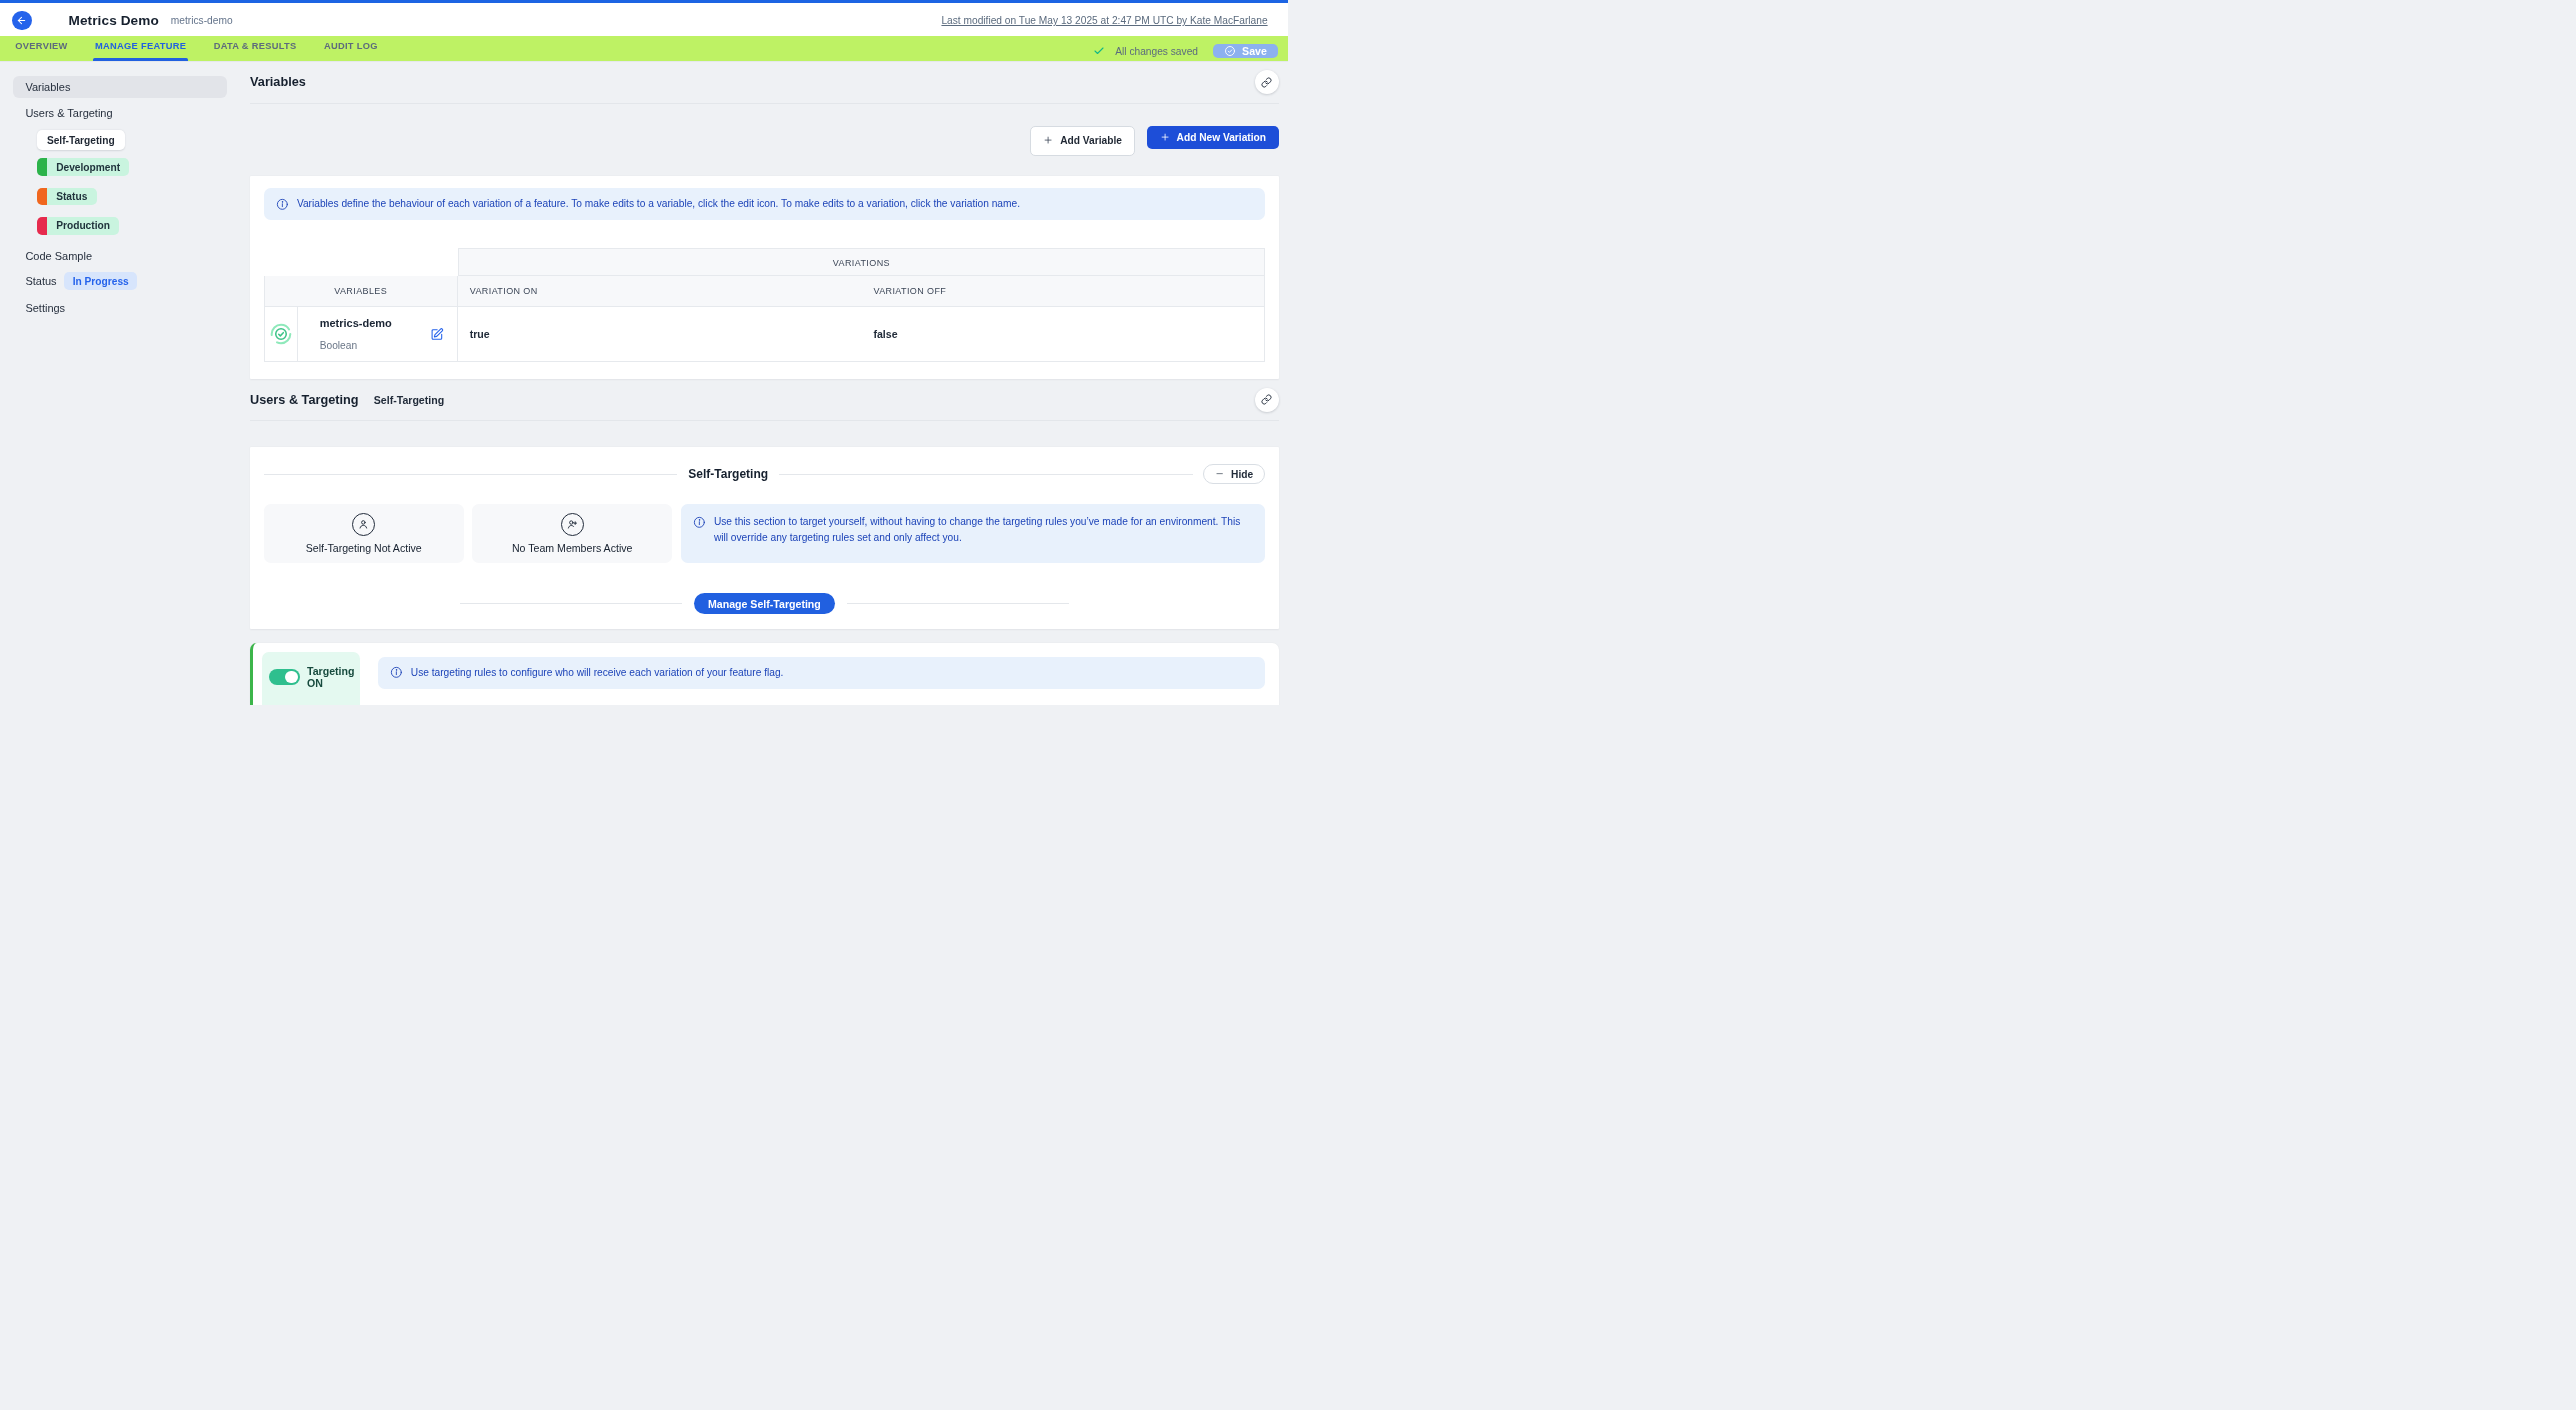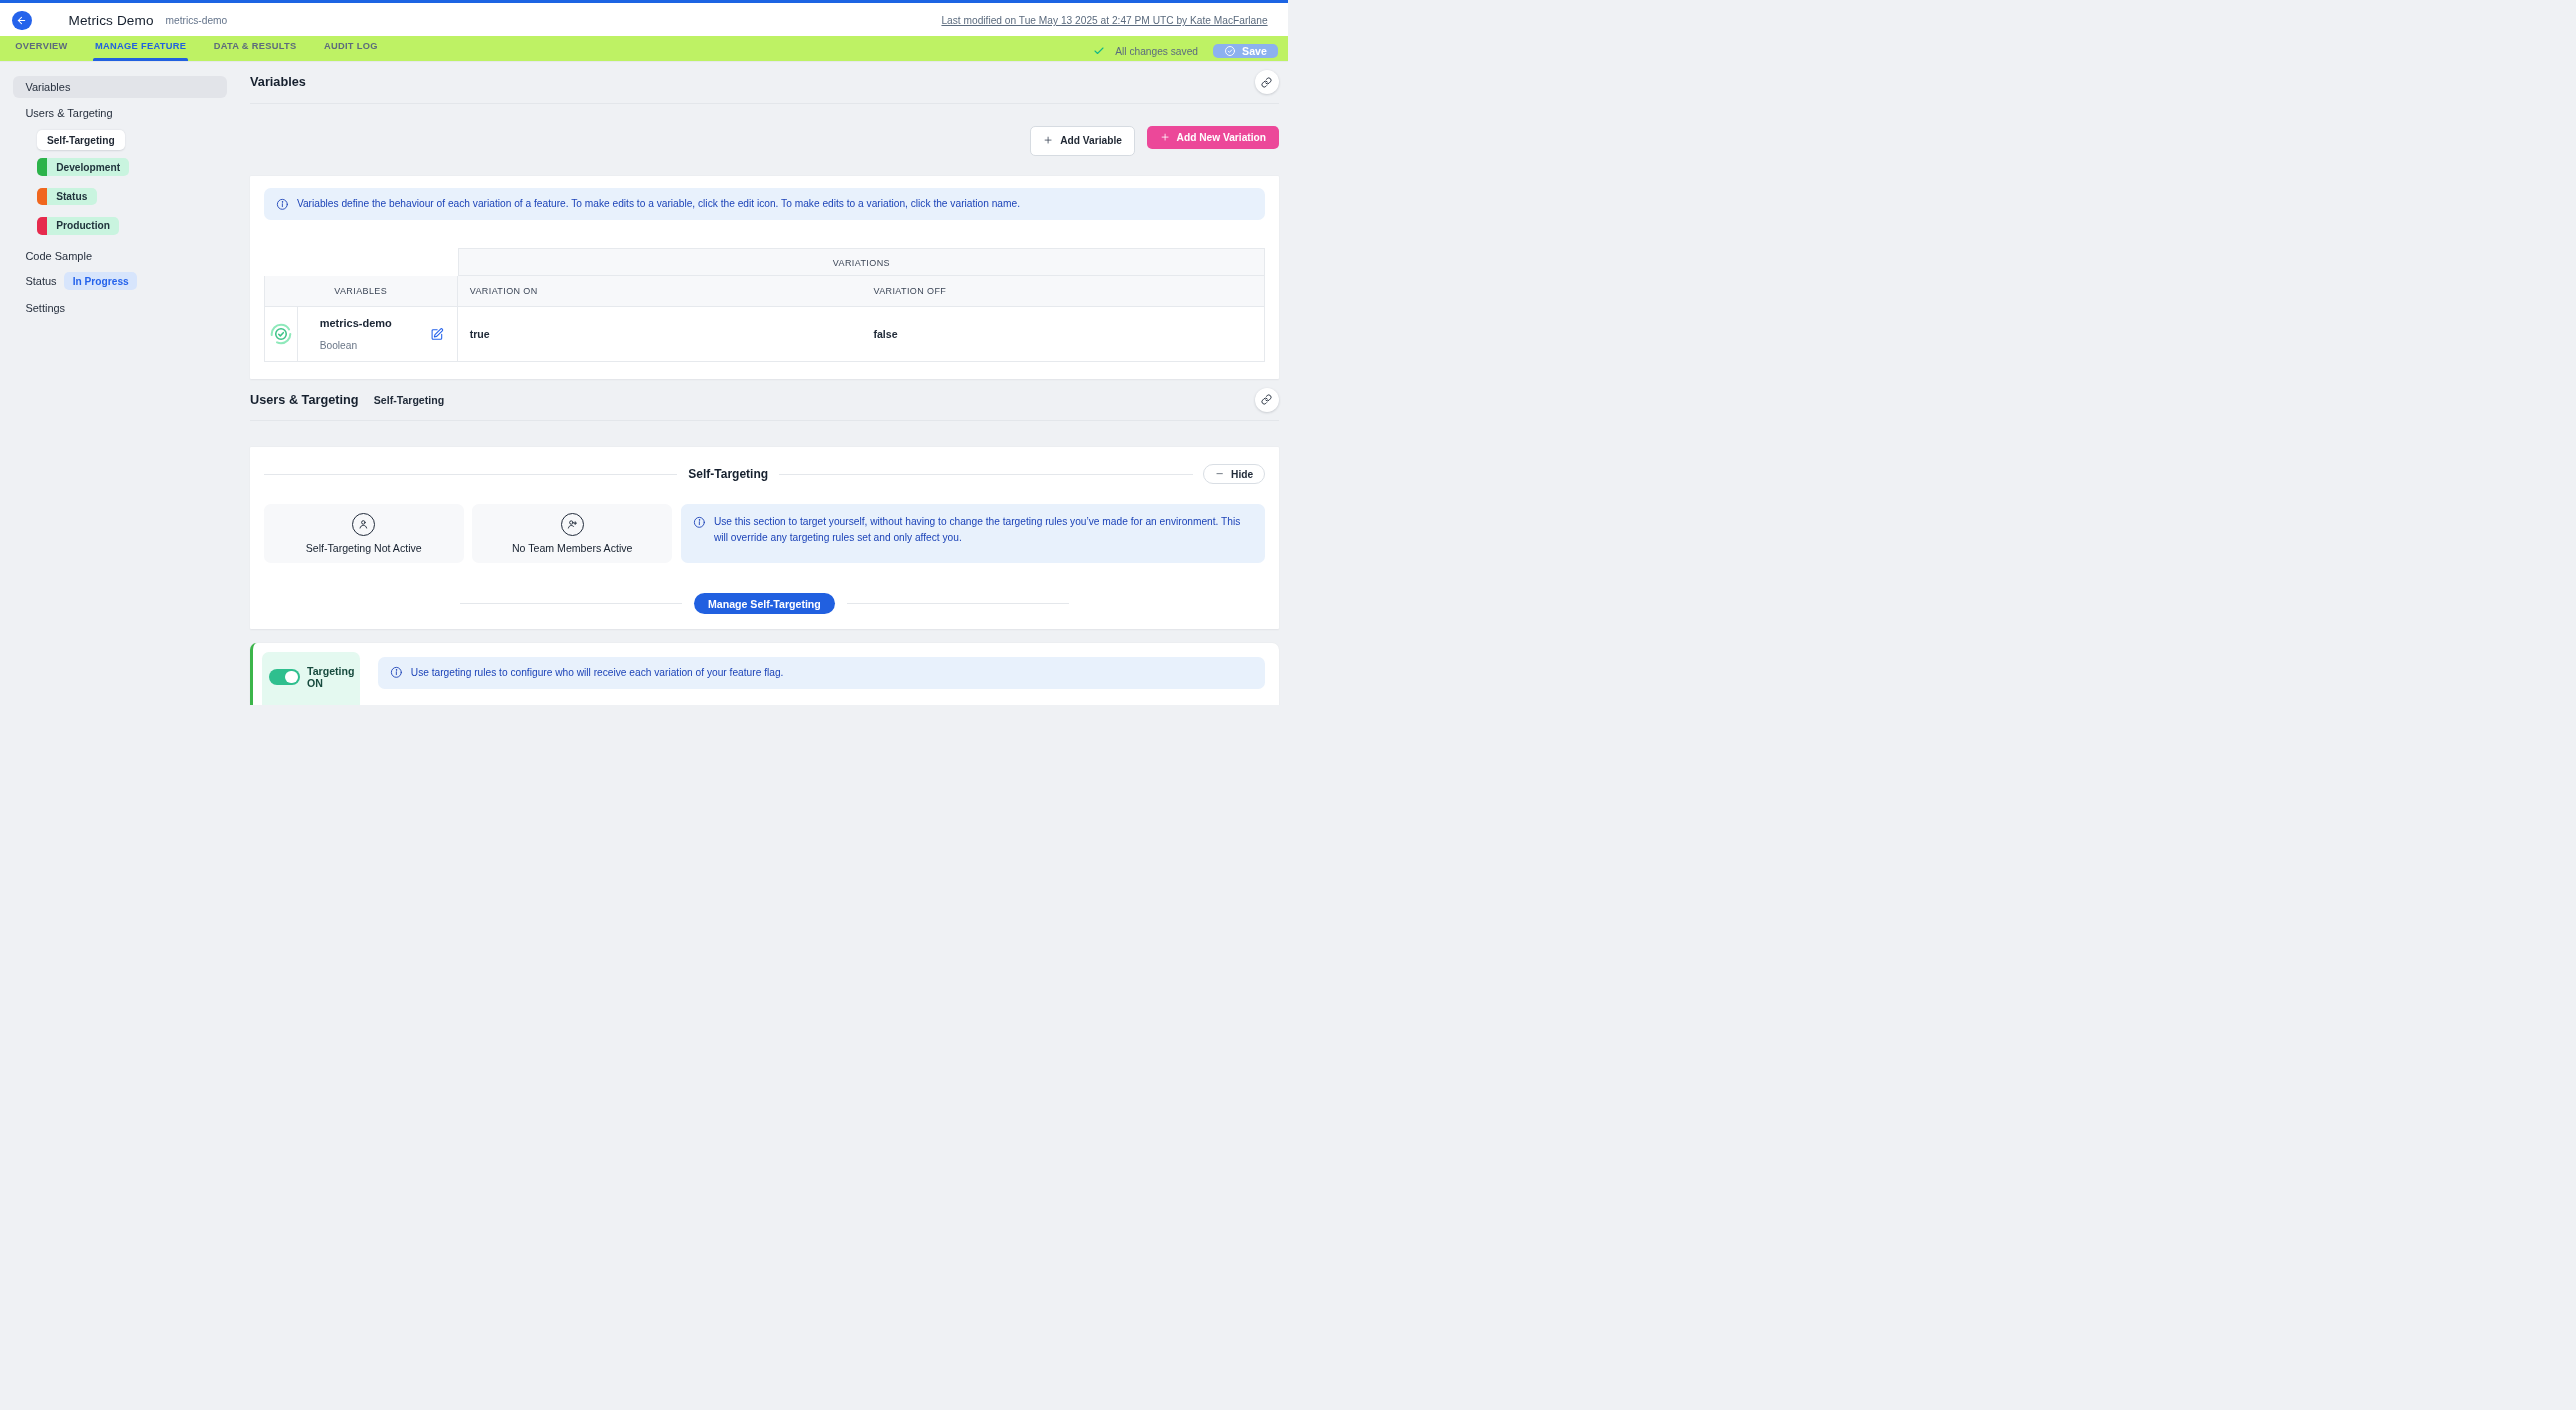--- a/index.html
+++ b/index.html
@@ -10,21 +10,21 @@
     font-family:"Liberation Sans", sans-serif;
     color:#1f2733;
   }
   svg { display:block; }
 
   
   .topbar { height:2.5px; background:#1c64e3; }
   .app-header { background:#fff; display:flex; align-items:center; height:33px; padding:3.4px 20.4px 0 12px; }
   .back-btn { width:19.5px; height:19.5px; border-radius:50%; background:#2563eb; border:none; cursor:pointer;
               display:flex; align-items:center; justify-content:center; flex-shrink:0; padding:0; }
-  .page-title { font-size:13.6px; font-weight:400; color:#16202e; margin:0 0 0 12px; letter-spacing:0.1px;padding-left:25px; }
+  .page-title { font-size:13.6px; font-weight:700; color:#16202e; margin:0 0 0 12px; letter-spacing:0.1px;padding-left:25px; }
   .slug { font-size:10.2px; color:#64748b; margin-left:12px; }
   .last-modified { margin-left:auto; font-size:10.2px; color:#5b6b7e; text-decoration:underline; cursor:pointer; }
 
   .tabbar { background:#bef264; display:flex; align-items:flex-end; height:26px; padding:0 10.2px 0 13.6px;
             border-bottom:0.8px solid #e5e8ec; }
   .tabs { display:flex; gap:24px; align-items:flex-end; height:100%; }
   .tab { font-size:9.3px; font-weight:700; color:#5d6b7c; letter-spacing:0.3px; background:none; border:none;
          padding:0 1.7px 9.3px; cursor:pointer; position:relative; font-family:inherit; }
   .tab.active { color:#2160e0; }
   .tab.active::after { content:""; position:absolute; left:0; right:0; bottom:0; height:2.5px; background:#2160e0;
@@ -55,21 +55,21 @@
   .section-head { display:flex; align-items:center; border-bottom:0.8px solid #e3e6ea; height:42px; }
   .section-head.h3 { height:39px; }
   .section-title { font-size:12.7px; font-weight:700; color:#16202e; margin:0; }
   .section-sub { font-size:10.6px; font-weight:700; color:#222c3a; margin-left:15.3px; }
   .link-btn { margin-left:auto; width:24px; height:24px; border-radius:50%; background:#fff; border:none; cursor:pointer;
               box-shadow:0 0.8px 2.5px rgba(16,24,40,.2); display:flex; align-items:center; justify-content:center; }
 
   .actions-row { display:flex; justify-content:flex-end; gap:12px; margin-top:22px; }
   .btn-outline { background:#fff; border:0.8px solid #d6dbe1; border-radius:5.1px; height:30px; padding:0 12px;
                  font-size:10.2px; font-weight:600; color:#1f2733; display:flex; align-items:center; gap:6.8px; cursor:pointer; font-family:inherit; }
-  .btn-primary { background:#ec4899; border:none; border-radius:5.1px; height:23px; padding:0 12.7px;
+  .btn-primary { background:#1d4ed8; border:none; border-radius:5.1px; height:23px; padding:0 12.7px;
                  font-size:10.2px; font-weight:700; color:#fff; display:flex; align-items:center; gap:6.8px; cursor:pointer; font-family:inherit; }
 
   .card { background:#fff; border-radius:1px; box-shadow:0 0.8px 1.7px rgba(16,24,40,.06); }
   .variables-card { margin-top:20.4px; padding:12px 13.6px 17px; }
 
   .banner { background:#e8f1fc; border-radius:6.8px; display:flex; align-items:center; gap:8.5px; padding:8.5px 12px; }
   .banner p { margin:0; font-size:10.2px; color:#1d44b8; font-weight:500; line-height:1.5; }
   .banner .bicon { flex-shrink:0; }
   .banner.wrap2 { align-items:flex-start; }
   .banner.wrap2 .bicon { margin-top:1.7px; }

